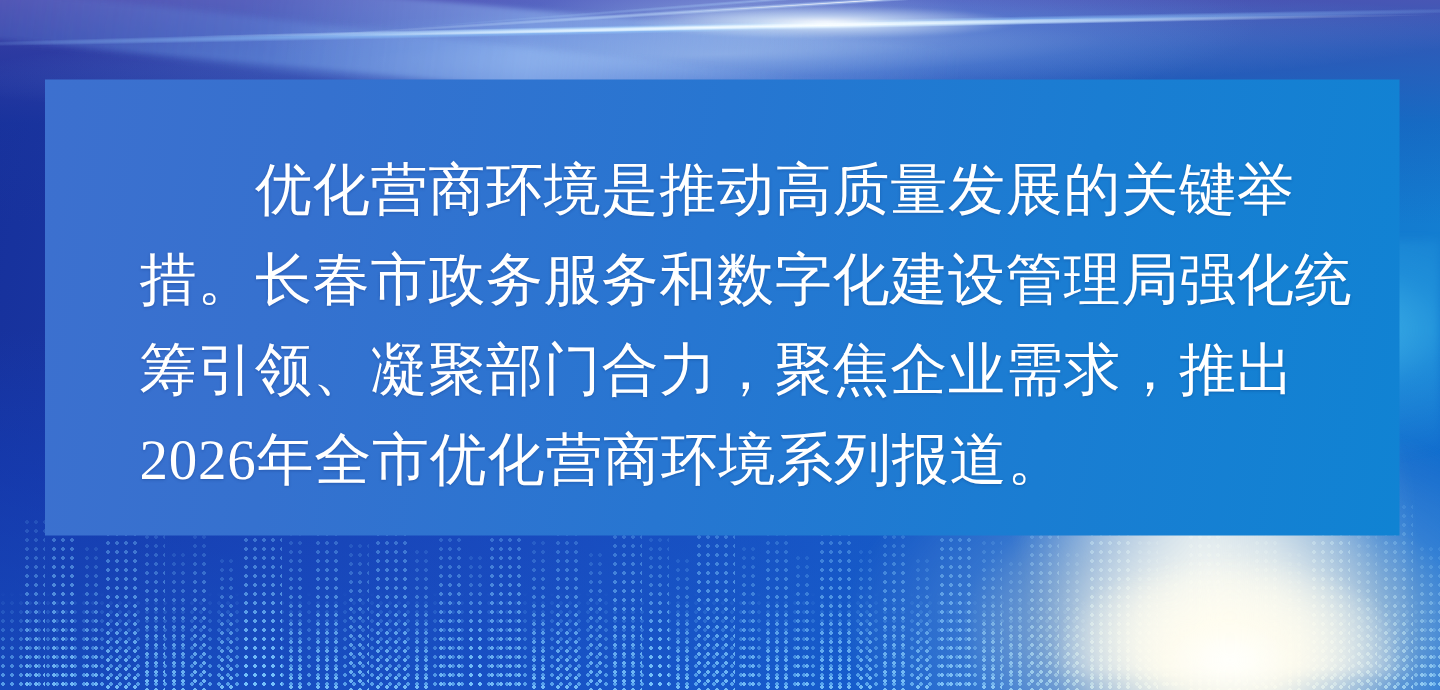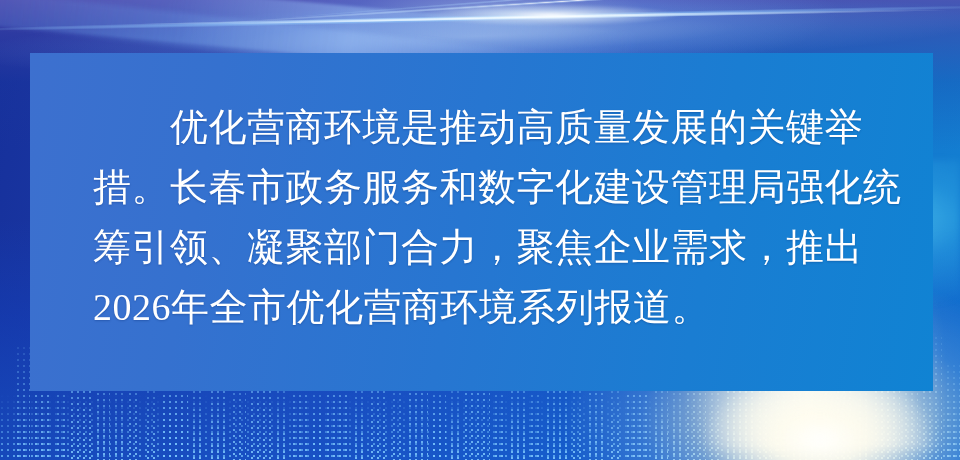--- a/index.html
+++ b/index.html
@@ -225,21 +225,21 @@
         rgba(110,232,255,0.55) 0%,
         rgba(70,200,245,0.25) 48%,
         rgba(40,170,230,0.0) 100%);
     filter: blur(3px);
   }
 
   
   .panel {
     position: absolute;
     left: 30px; top: 53px;
-    width: 903px; height: 338px;
+    width: 903px; height: 304px;
     background: linear-gradient(100deg,
       #3d70cf 0%,
       #3571cf 20%,
       #2776d1 48%,
       #1a7dd2 74%,
       #1083d3 100%);
     box-shadow: 0 0 0 0 rgba(0,0,0,0);
     text-decoration: underline;
   }
   .panel-text {

